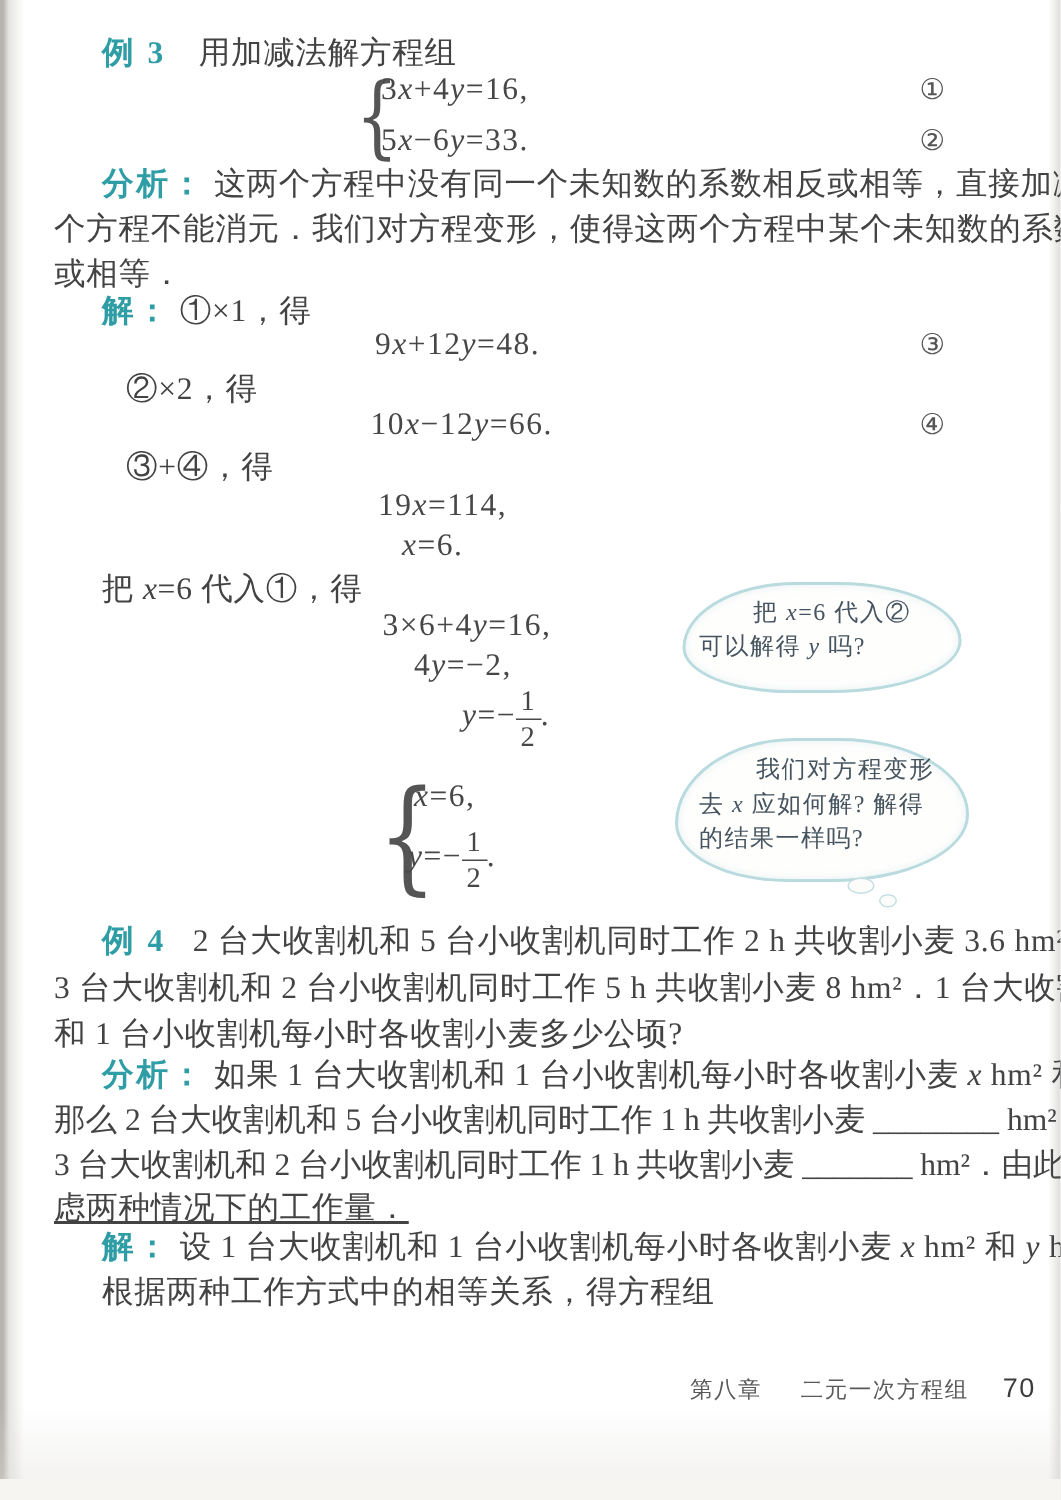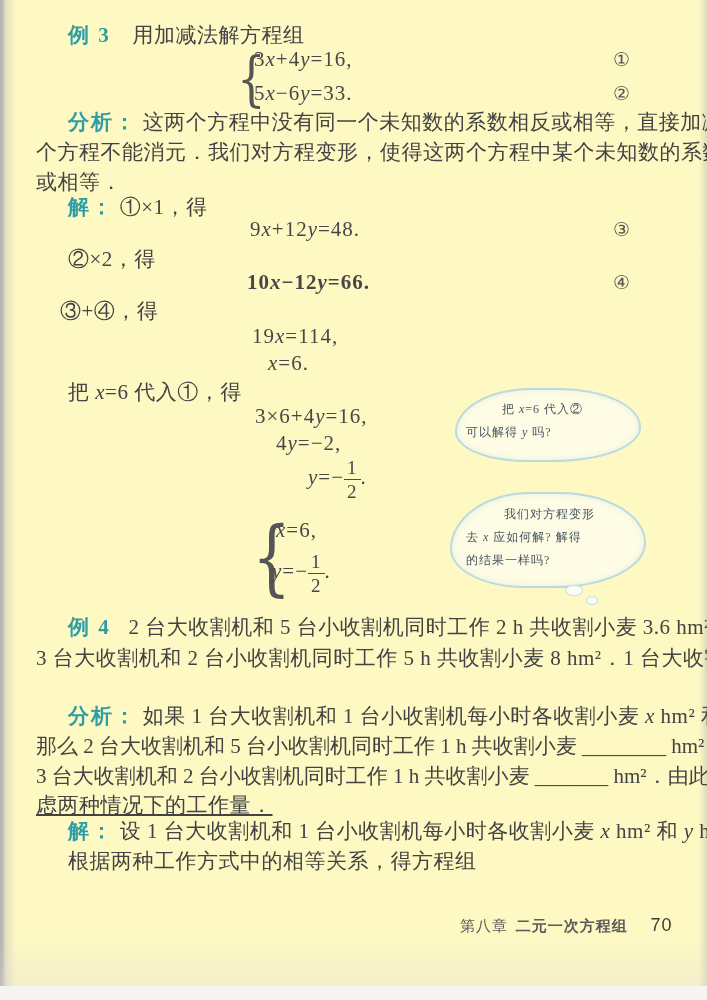--- a/index.html
+++ b/index.html
@@ -4,21 +4,21 @@
 <style>
   html,body{margin:0;padding:0;}
   body{
     background:#e8e6e3;
     font-family:"Liberation Serif","DejaVu Serif",serif;
   }
   .page{
     position:relative;
     width:707px;height:1000px;
     margin:0 auto;
-    background:#fef9c3;
+    background:#ffffff;
     overflow:hidden;
     color:#3f3f3f;
   }
   
   .edge-left{position:absolute;left:0;top:0;width:16px;height:1000px;
     background:linear-gradient(to right,#b7b4b0 2px,rgba(200,197,192,.45) 6px,rgba(230,228,224,0) 16px);}
   .edge-right{position:absolute;right:0;top:0;width:8px;height:1000px;
     background:linear-gradient(to left,rgba(190,188,184,.5),rgba(230,228,224,0));}
   .edge-bottom{position:absolute;left:0;bottom:14px;width:707px;height:50px;
     background:linear-gradient(to bottom,rgba(233,231,227,0),rgba(222,220,216,.35));}
@@ -34,21 +34,21 @@
   .frac{display:inline-block;vertical-align:-14px;text-align:center;line-height:1;}
   .frac .num{display:block;padding:0 3px 2px 3px;border-bottom:1.4px solid #4a4a4a;font-size:19px;}
   .frac .den{display:block;padding-top:2px;font-size:19px;}
   .bubble{
     position:absolute;
     border:2.5px solid #b9dade;
     background:rgba(253,253,251,.6);
     border-radius:48% 52% 55% 45% / 70% 62% 55% 48%;
     box-shadow:inset 0 0 6px rgba(185,218,222,.35);
   }
-  .bubble-text{position:absolute;font-size:12px;line-height:22px;color:#46545f;letter-spacing:1px;white-space:nowrap;}
+  .bubble-text{position:absolute;font-size:16px;line-height:22px;color:#46545f;letter-spacing:1px;white-space:nowrap;}
   .tail-dot{position:absolute;border:1.8px solid #c3dfe2;background:#fcfcfa;border-radius:50%;}
   .footer{font-size:15px;color:#5a5a5a;letter-spacing:1px;}
   .footer-num{font-size:18px;color:#3c3c3c;font-family:"Liberation Sans",sans-serif;}
   .blankline{letter-spacing:0;}
 </style>
 </head>
 <body>
 
 <div class="page">
   <div class="edge-left"></div>
@@ -75,26 +75,26 @@
   <div class="abs cn" style="left:36px;top:167px;">或相等．</div>
 
   <div class="abs cn" style="left:68px;top:192px;">
     <span class="lbl">解：</span>
     <span>①×1，得</span>
   </div>
 
   <div class="abs math" style="left:250px;top:217px;">9<em>x</em>+12<em>y</em>=48.</div>
   <div class="abs tag" style="left:613px;top:218px;">③</div>
 
-  <div class="abs cn" style="left:68px;top:244px;">②×2，得</div>
+  <div class="abs cn" style="left:84px;top:244px;">②×2，得</div>
 
-  <div class="abs math" style="left:247px;top:270px;font-weight:bold;">10<em>x</em>−12<em>y</em>=66.</div>
+  <div class="abs math" style="left:247px;top:270px;">10<em>x</em>−12<em>y</em>=66.</div>
   <div class="abs tag" style="left:613px;top:271px;">④</div>
 
-  <div class="abs cn" style="left:60px;top:296px;text-align:right;">③+④，得</div>
+  <div class="abs cn" style="left:84px;top:296px;text-align:right;">③+④，得</div>
 
   <div class="abs math" style="left:252px;top:324px;">19<em>x</em>=114,</div>
   <div class="abs math" style="left:268px;top:351px;"><em>x</em>=6.</div>
 
   <div class="abs cn" style="left:68px;top:377px;">把 <em>x</em>=6 代入①，得</div>
 
   <div class="abs math" style="left:255px;top:404px;text-align:center;">3×6+4<em>y</em>=16,</div>
   <div class="abs math" style="left:276px;top:431px;">4<em>y</em>=−2,</div>
 
   <div class="abs math" style="left:308px;top:458px;">
@@ -117,33 +117,34 @@
   <div class="bubble-text" style="left:466px;top:526px;">去 <em>x</em> 应如何解? 解得</div>
   <div class="bubble-text" style="left:466px;top:549px;">的结果一样吗?</div>
   <div class="tail-dot" style="left:565px;top:585px;width:16px;height:9px;"></div>
   <div class="tail-dot" style="left:586px;top:596px;width:10px;height:7px;"></div>
 
   <div class="abs cn" style="left:68px;top:612px;">
     <span class="lbl">例 4</span>
     <span style="margin-left:12px;">2 台大收割机和 5 台小收割机同时工作 2 h 共收割小麦 3.6 hm²，</span>
   </div>
   <div class="abs cn" style="left:36px;top:643px;">3 台大收割机和 2 台小收割机同时工作 5 h 共收割小麦 8 hm²．1 台大收割机</div>
+  <div class="abs cn" style="left:36px;top:674px;">和 1 台小收割机每小时各收割小麦多少公顷?</div>
 
   <div class="abs cn" style="left:68px;top:701px;">
     <span class="lbl">分析：</span>
     <span>如果 1 台大收割机和 1 台小收割机每小时各收割小麦 <em>x</em> hm² 和  hm²，</span>
   </div>
   <div class="abs cn blankline" style="left:36px;top:731px;">那么 2 台大收割机和 5 台小收割机同时工作 1 h 共收割小麦 ________ hm²，</div>
   <div class="abs cn blankline" style="left:36px;top:761px;">3 台大收割机和 2 台小收割机同时工作 1 h 共收割小麦 _______ hm²．由此考</div>
   <div class="abs cn" style="left:36px;top:790px;text-decoration:underline;">虑两种情况下的工作量．</div>
 
   <div class="abs cn" style="left:68px;top:816px;">
     <span class="lbl">解：</span>
     <span>设 1 台大收割机和 1 台小收割机每小时各收割小麦 <em>x</em> hm² 和 <em>y</em> hm²．</span>
   </div>
   <div class="abs cn" style="left:68px;top:846px;">根据两种工作方式中的相等关系，得方程组</div>
 
   <div class="abs footer" style="left:460px;top:915px;">
     <span>第八章</span>
-    <span style="margin-left:3px;font-weight:bold;">二元一次方程组</span>
+    <span style="margin-left:21px;">二元一次方程组</span>
     <span class="footer-num" style="margin-left:18px;">70</span>
   </div>
 </div>
 
 </body></html>

